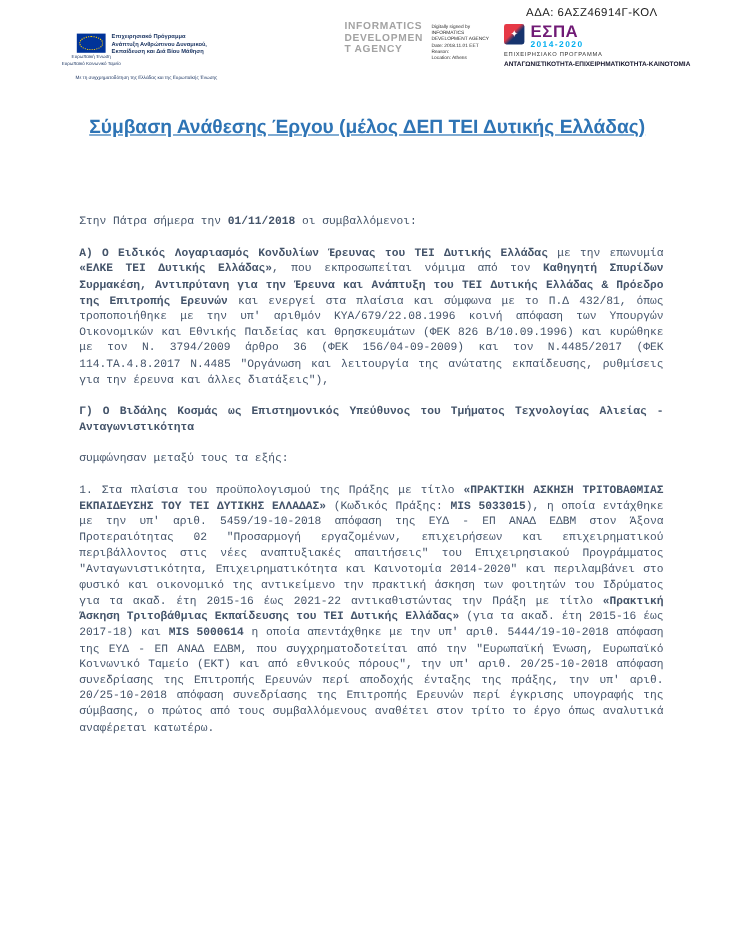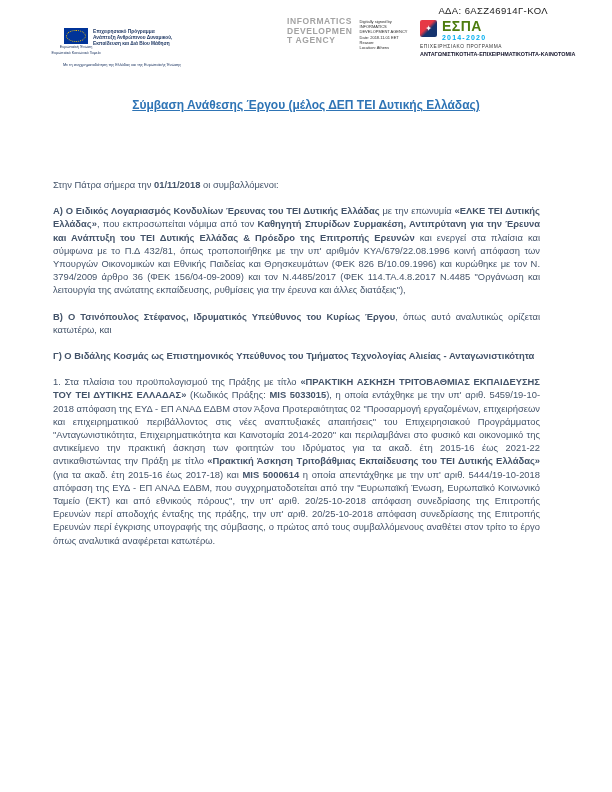--- a/index.html
+++ b/index.html
@@ -31,39 +31,39 @@
   .sig-agency { color:#a3a3a3; font-weight:bold; font-size:8.5px; line-height:9.5px; letter-spacing:.6px; }
   .sig-details { color:#2b2b2b; font-size:4px; line-height:5.2px; padding-top:2px; }
 
   
   .header-espa { position:absolute; top:20px; left:420px; width:180px; }
   .espa-top { display:flex; gap:5px; align-items:flex-start; }
   .espa-emblem { width:17px; height:17px; border-radius:2px;
     background:linear-gradient(135deg,#e63946 0%,#e63946 42%,#16346e 58%,#16346e 100%);
     position:relative; flex-shrink:0; }
   .espa-emblem::after { content:"✦"; position:absolute; inset:0; color:#fff; font-size:8px; line-height:17px; text-align:center; }
-  .espa-name { font-size:14px; font-weight:bold; color:#4d7c0f; line-height:13px; letter-spacing:.5px; }
+  .espa-name { font-size:14px; font-weight:bold; color:#701a75; line-height:13px; letter-spacing:.5px; }
   .espa-period { font-size:7px; color:#00AEEF; font-weight:bold; letter-spacing:1.2px; margin-top:1px; }
   .espa-line1 { font-size:4.8px; letter-spacing:.6px; color:#333; margin-top:3px; }
   .espa-line2 { font-size:5.4px; font-weight:bold; color:#14142b; margin-top:2px; white-space:nowrap; }
 
   
   .doc-title {
     position:absolute; top:98px; left:0; right:0; text-align:center;
-    color:#2E74B5; font-weight:bold; font-size:12px; text-decoration:underline;
+    color:#2E74B5; font-weight:bold; font-size:16px; text-decoration:underline;
   }
   .contract-no {
     position:absolute; top:129px; left:0; right:0; text-align:center;
     color:#2E74B5; font-weight:bold; font-size:11.5px;
   }
 
   
   .doc-body {
-    position:absolute; top:178px; left:53px; width:487px;
-    color:#44546A; font-size:9.4px; line-height:13.2px; text-align:justify;
+    position:absolute; top:178px; left:66px; width:487px;
+    color:#44546A; font-size:9.4px; line-height:13.2px; text-align:justify;font-family:Liberation Mono, monospace;
   }
   .doc-body p { margin-bottom:13px; }
   .b { font-weight:bold; }
 
   
   .footer {
     position:absolute; top:737px; left:63px; width:487px;
     display:flex; color:#44546A; font-size:7px; line-height:9px;
   }
   .fcol1 { width:31.5%; }
@@ -120,22 +120,22 @@
     </div>
     <div class="espa-line1">ΕΠΙΧΕΙΡΗΣΙΑΚΟ ΠΡΟΓΡΑΜΜΑ</div>
     <div class="espa-line2">ΑΝΤΑΓΩΝΙΣΤΙΚΟΤΗΤΑ-ΕΠΙΧΕΙΡΗΜΑΤΙΚΟΤΗΤΑ-ΚΑΙΝΟΤΟΜΙΑ</div>
   </div>
 
   <div class="doc-title">Σύμβαση Ανάθεσης Έργου (μέλος ΔΕΠ ΤΕΙ Δυτικής Ελλάδας)</div>
 
   <div class="doc-body" id="doc-body">
       <p><span>Στην Πάτρα σήμερα την </span><span class="b">01/11/2018</span><span> οι συμβαλλόμενοι:</span></p>
       <p><span class="b">Α) Ο Ειδικός Λογαριασμός Κονδυλίων Έρευνας του ΤΕΙ Δυτικής Ελλάδας</span><span> με την επωνυμία </span><span class="b">«ΕΛΚΕ ΤΕΙ Δυτικής Ελλάδας»</span><span>, που εκπροσωπείται νόμιμα από τον </span><span class="b">Καθηγητή Σπυρίδων Συρμακέση, Αντιπρύτανη για την Έρευνα και Ανάπτυξη του ΤΕΙ Δυτικής Ελλάδας &amp; Πρόεδρο της Επιτροπής Ερευνών</span><span> και ενεργεί στα πλαίσια και σύμφωνα με το Π.Δ 432/81, όπως τροποποιήθηκε με την υπ' αριθμόν ΚΥΑ/679/22.08.1996 κοινή απόφαση των Υπουργών Οικονομικών και Εθνικής Παιδείας και Θρησκευμάτων (ΦΕΚ 826 Β/10.09.1996) και κυρώθηκε με τον Ν. 3794/2009 άρθρο 36 (ΦΕΚ 156/04-09-2009) και τον Ν.4485/2017 (ΦΕΚ 114.ΤΑ.4.8.2017 Ν.4485 "Οργάνωση και λειτουργία της ανώτατης εκπαίδευσης, ρυθμίσεις για την έρευνα και άλλες διατάξεις"),</span></p>
-      <p><span class="b">Β) Ο Τσινόπουλος Στέφανος, Ιδρυματικός Υπεύθυνος του Κυρίως Έργου</span><span>, όπως αυτό αναλυτικώς ορίζεται κατωτέρω, και</span></p>
       <p><span class="b">Γ) Ο Βιδάλης Κοσμάς ως Επιστημονικός Υπεύθυνος του Τμήματος Τεχνολογίας Αλιείας - Ανταγωνιστικότητα</span></p>
+      <p><span>συμφώνησαν μεταξύ τους τα εξής:</span></p>
       <p><span>1. Στα πλαίσια του προϋπολογισμού της Πράξης με τίτλο </span><span class="b">«ΠΡΑΚΤΙΚΗ ΑΣΚΗΣΗ ΤΡΙΤΟΒΑΘΜΙΑΣ ΕΚΠΑΙΔΕΥΣΗΣ ΤΟΥ ΤΕΙ ΔΥΤΙΚΗΣ ΕΛΛΑΔΑΣ»</span><span> (Κωδικός Πράξης: </span><span class="b">MIS 5033015</span><span>), η οποία εντάχθηκε με την υπ' αριθ. 5459/19-10-2018 απόφαση της ΕΥΔ - ΕΠ ΑΝΑΔ ΕΔΒΜ στον Άξονα Προτεραιότητας 02 "Προσαρμογή εργαζομένων, επιχειρήσεων και επιχειρηματικού περιβάλλοντος στις νέες αναπτυξιακές απαιτήσεις" του Επιχειρησιακού Προγράμματος "Ανταγωνιστικότητα, Επιχειρηματικότητα και Καινοτομία 2014-2020" και περιλαμβάνει στο φυσικό και οικονομικό της αντικείμενο την πρακτική άσκηση των φοιτητών του Ιδρύματος για τα ακαδ. έτη 2015-16 έως 2021-22 αντικαθιστώντας την Πράξη με τίτλο </span><span class="b">«Πρακτική Άσκηση Τριτοβάθμιας Εκπαίδευσης του ΤΕΙ Δυτικής Ελλάδας»</span><span> (για τα ακαδ. έτη 2015-16 έως 2017-18) και </span><span class="b">MIS 5000614</span><span> η οποία απεντάχθηκε με την υπ' αριθ. 5444/19-10-2018 απόφαση της ΕΥΔ - ΕΠ ΑΝΑΔ ΕΔΒΜ, που συγχρηματοδοτείται από την "Ευρωπαϊκή Ένωση, Ευρωπαϊκό Κοινωνικό Ταμείο (ΕΚΤ) και από εθνικούς πόρους", την υπ' αριθ. 20/25-10-2018 απόφαση συνεδρίασης της Επιτροπής Ερευνών περί αποδοχής ένταξης της πράξης, την υπ' αριθ. 20/25-10-2018 απόφαση συνεδρίασης της Επιτροπής Ερευνών περί έγκρισης υπογραφής της σύμβασης, ο πρώτος από τους συμβαλλόμενους αναθέτει στον τρίτο το έργο όπως αναλυτικά αναφέρεται κατωτέρω.</span></p>
     </div>
 
   <div class="footer">
     <div class="fcol1">
       <div>Μεγάλου Αλεξάνδρου 1</div>
       <div>Κουκούλι, Πάτρα, 263 34, Ελλάς</div>
       <div>ΤΗΛ: 2610 369.450, 451</div>
     </div>
     <div class="fcol2">

